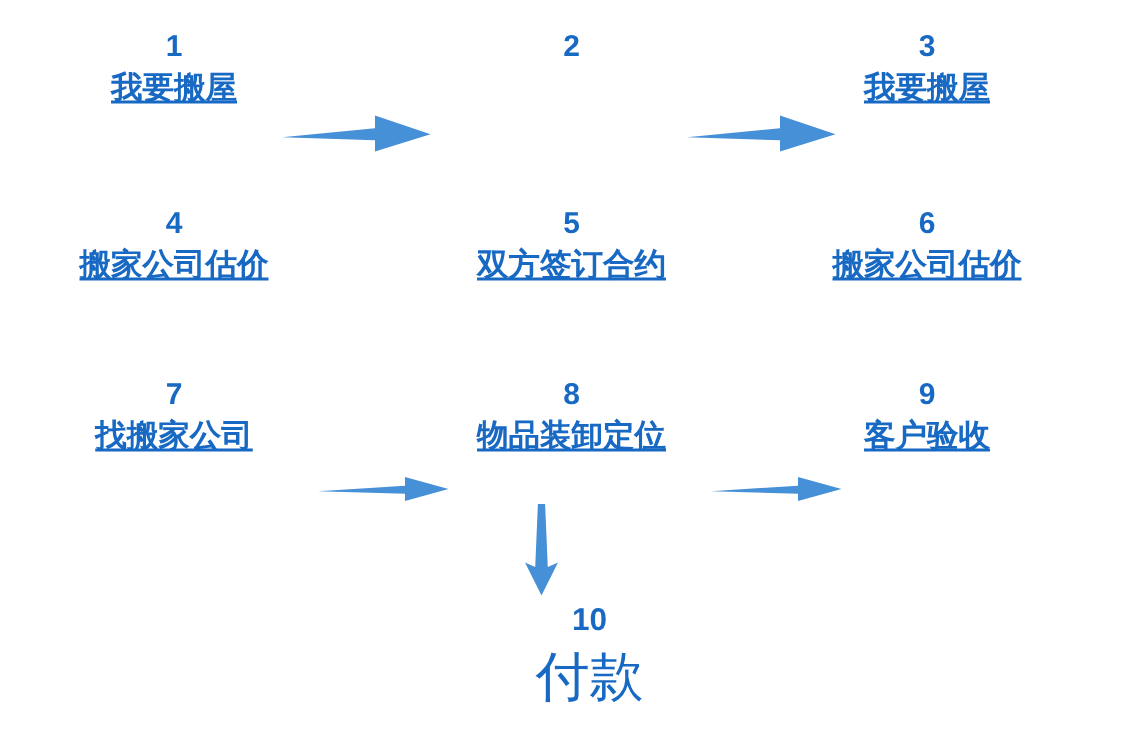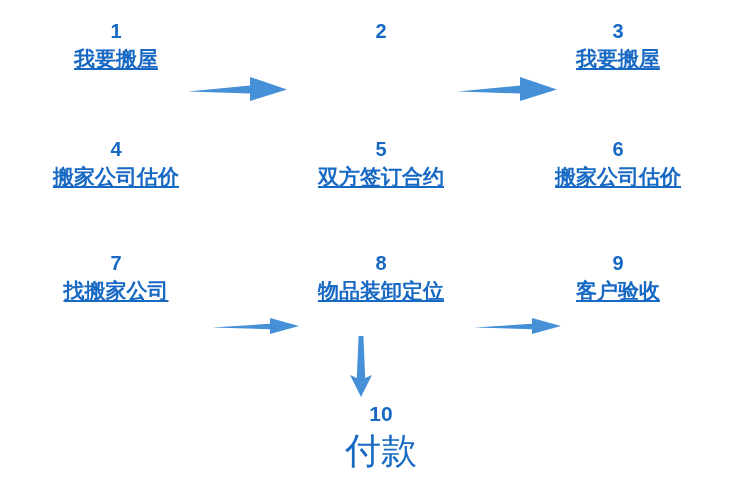--- a/index.html
+++ b/index.html
@@ -68,21 +68,21 @@
   .a-r1-2 { left: 458px; top: 56px; }
 
   .a-r2-1 { left: 212px; top: 178px; }
   .a-r2-2 { left: 474px; top: 178px; }
 
   .a-down { position: absolute; left: 345px; top: 336px; }
 
   
   .final {
     position: absolute;
-    left: 281px;
+    left: 293px;
     top: 400px;
     width: 200px;
     text-align: center;
   }
   .final .num {
     font-size: 21px;
     font-weight: bold;
     line-height: 28px;
     color: #1769c3;
   }

